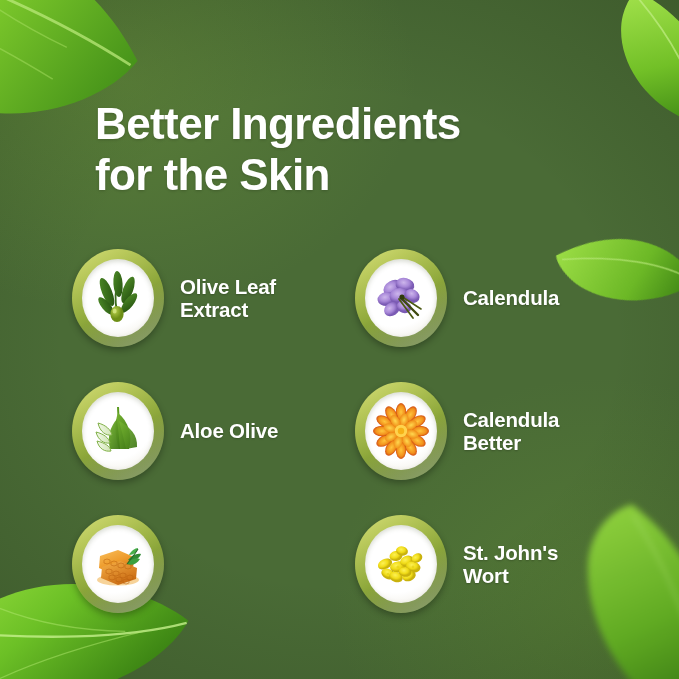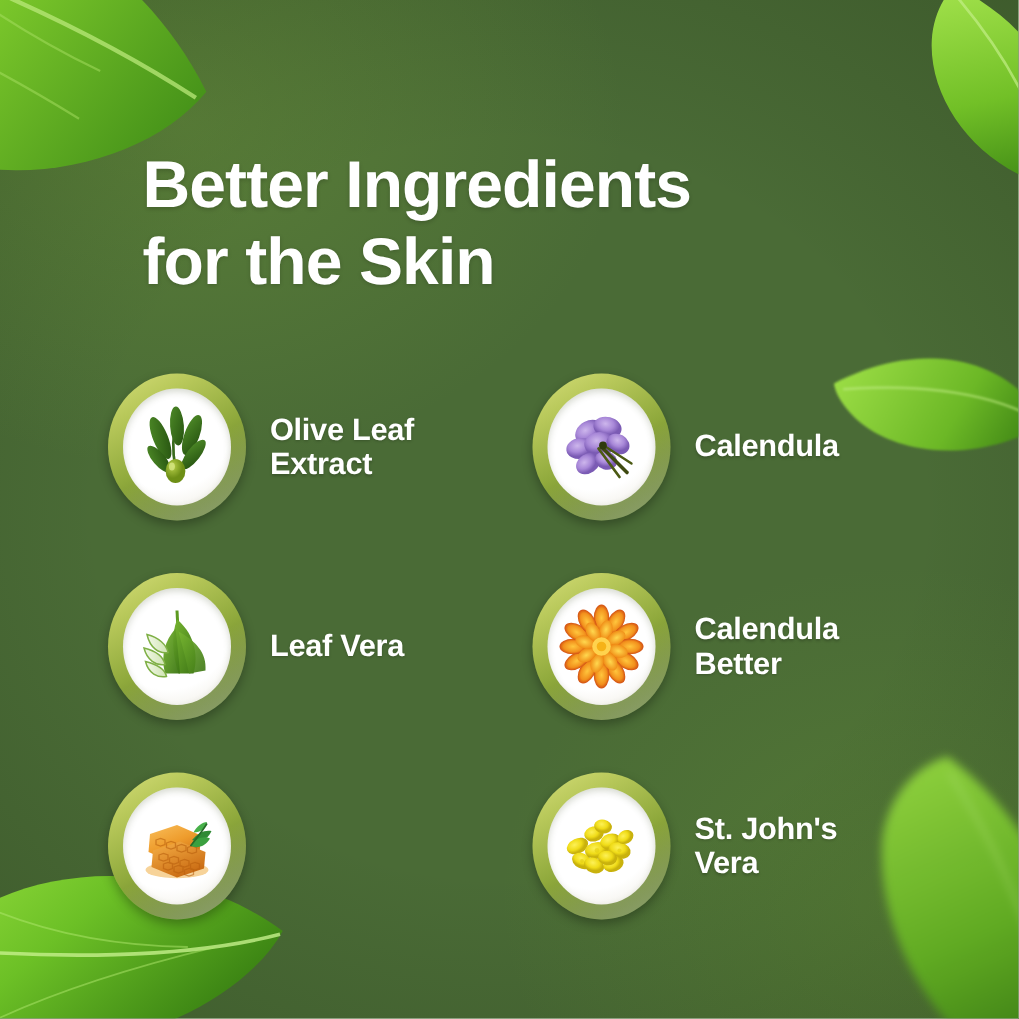--- a/index.html
+++ b/index.html
@@ -333,21 +333,21 @@
             <path d="M31 20 C42 26 50 34 49 46 L38 48 C36 38 33 28 31 20 Z" fill="url(#aloeG)" opacity="0.92"></path>
             <path d="M29 18 C22 26 19 36 22 48 L32 48 C31 36 30 26 29 18 Z" fill="url(#aloeG)" opacity="0.96"></path>
             <g>
               <path d="M10 22 C18 24 23 29 24 34 C18 35 12 31 10 22 Z" fill="url(#aloeSliceG)" stroke="#7fb046" stroke-width="1"></path>
               <path d="M8 31 C16 33 21 37 22 42 C16 43 10 39 8 31 Z" fill="url(#aloeSliceG)" stroke="#7fb046" stroke-width="1"></path>
               <path d="M9 40 C17 42 22 45 23 50 C17 51 11 48 9 40 Z" fill="url(#aloeSliceG)" stroke="#7fb046" stroke-width="1"></path>
             </g>
           </svg>
         </div>
       </div>
-      <div class="label">Leaf Vera</div>
+      <div class="label">Aloe Olive</div>
     </div>
 
     <div class="cell">
       <div class="badge">
         <div class="badge-inner">
           <svg viewBox="0 0 60 60">
             <defs>
               <radialGradient id="calOuter" cx="0.5" cy="0.5">
                 <stop offset="0%" stop-color="#ffc63d"></stop>
                 <stop offset="70%" stop-color="#f2901c"></stop>
@@ -511,17 +511,17 @@
             </g>
             <g fill="#e4cf10" opacity="0.6">
               <circle cx="27" cy="33" r="1.6"></circle>
               <circle cx="42" cy="33" r="1.4"></circle>
               <circle cx="17" cy="40" r="1.3"></circle>
             </g>
           </svg>
         </div>
       </div>
       <div class="label">St. John's
-Vera</div>
+Wort</div>
     </div>
 
   </div>
 </div>
 
 </body></html>

